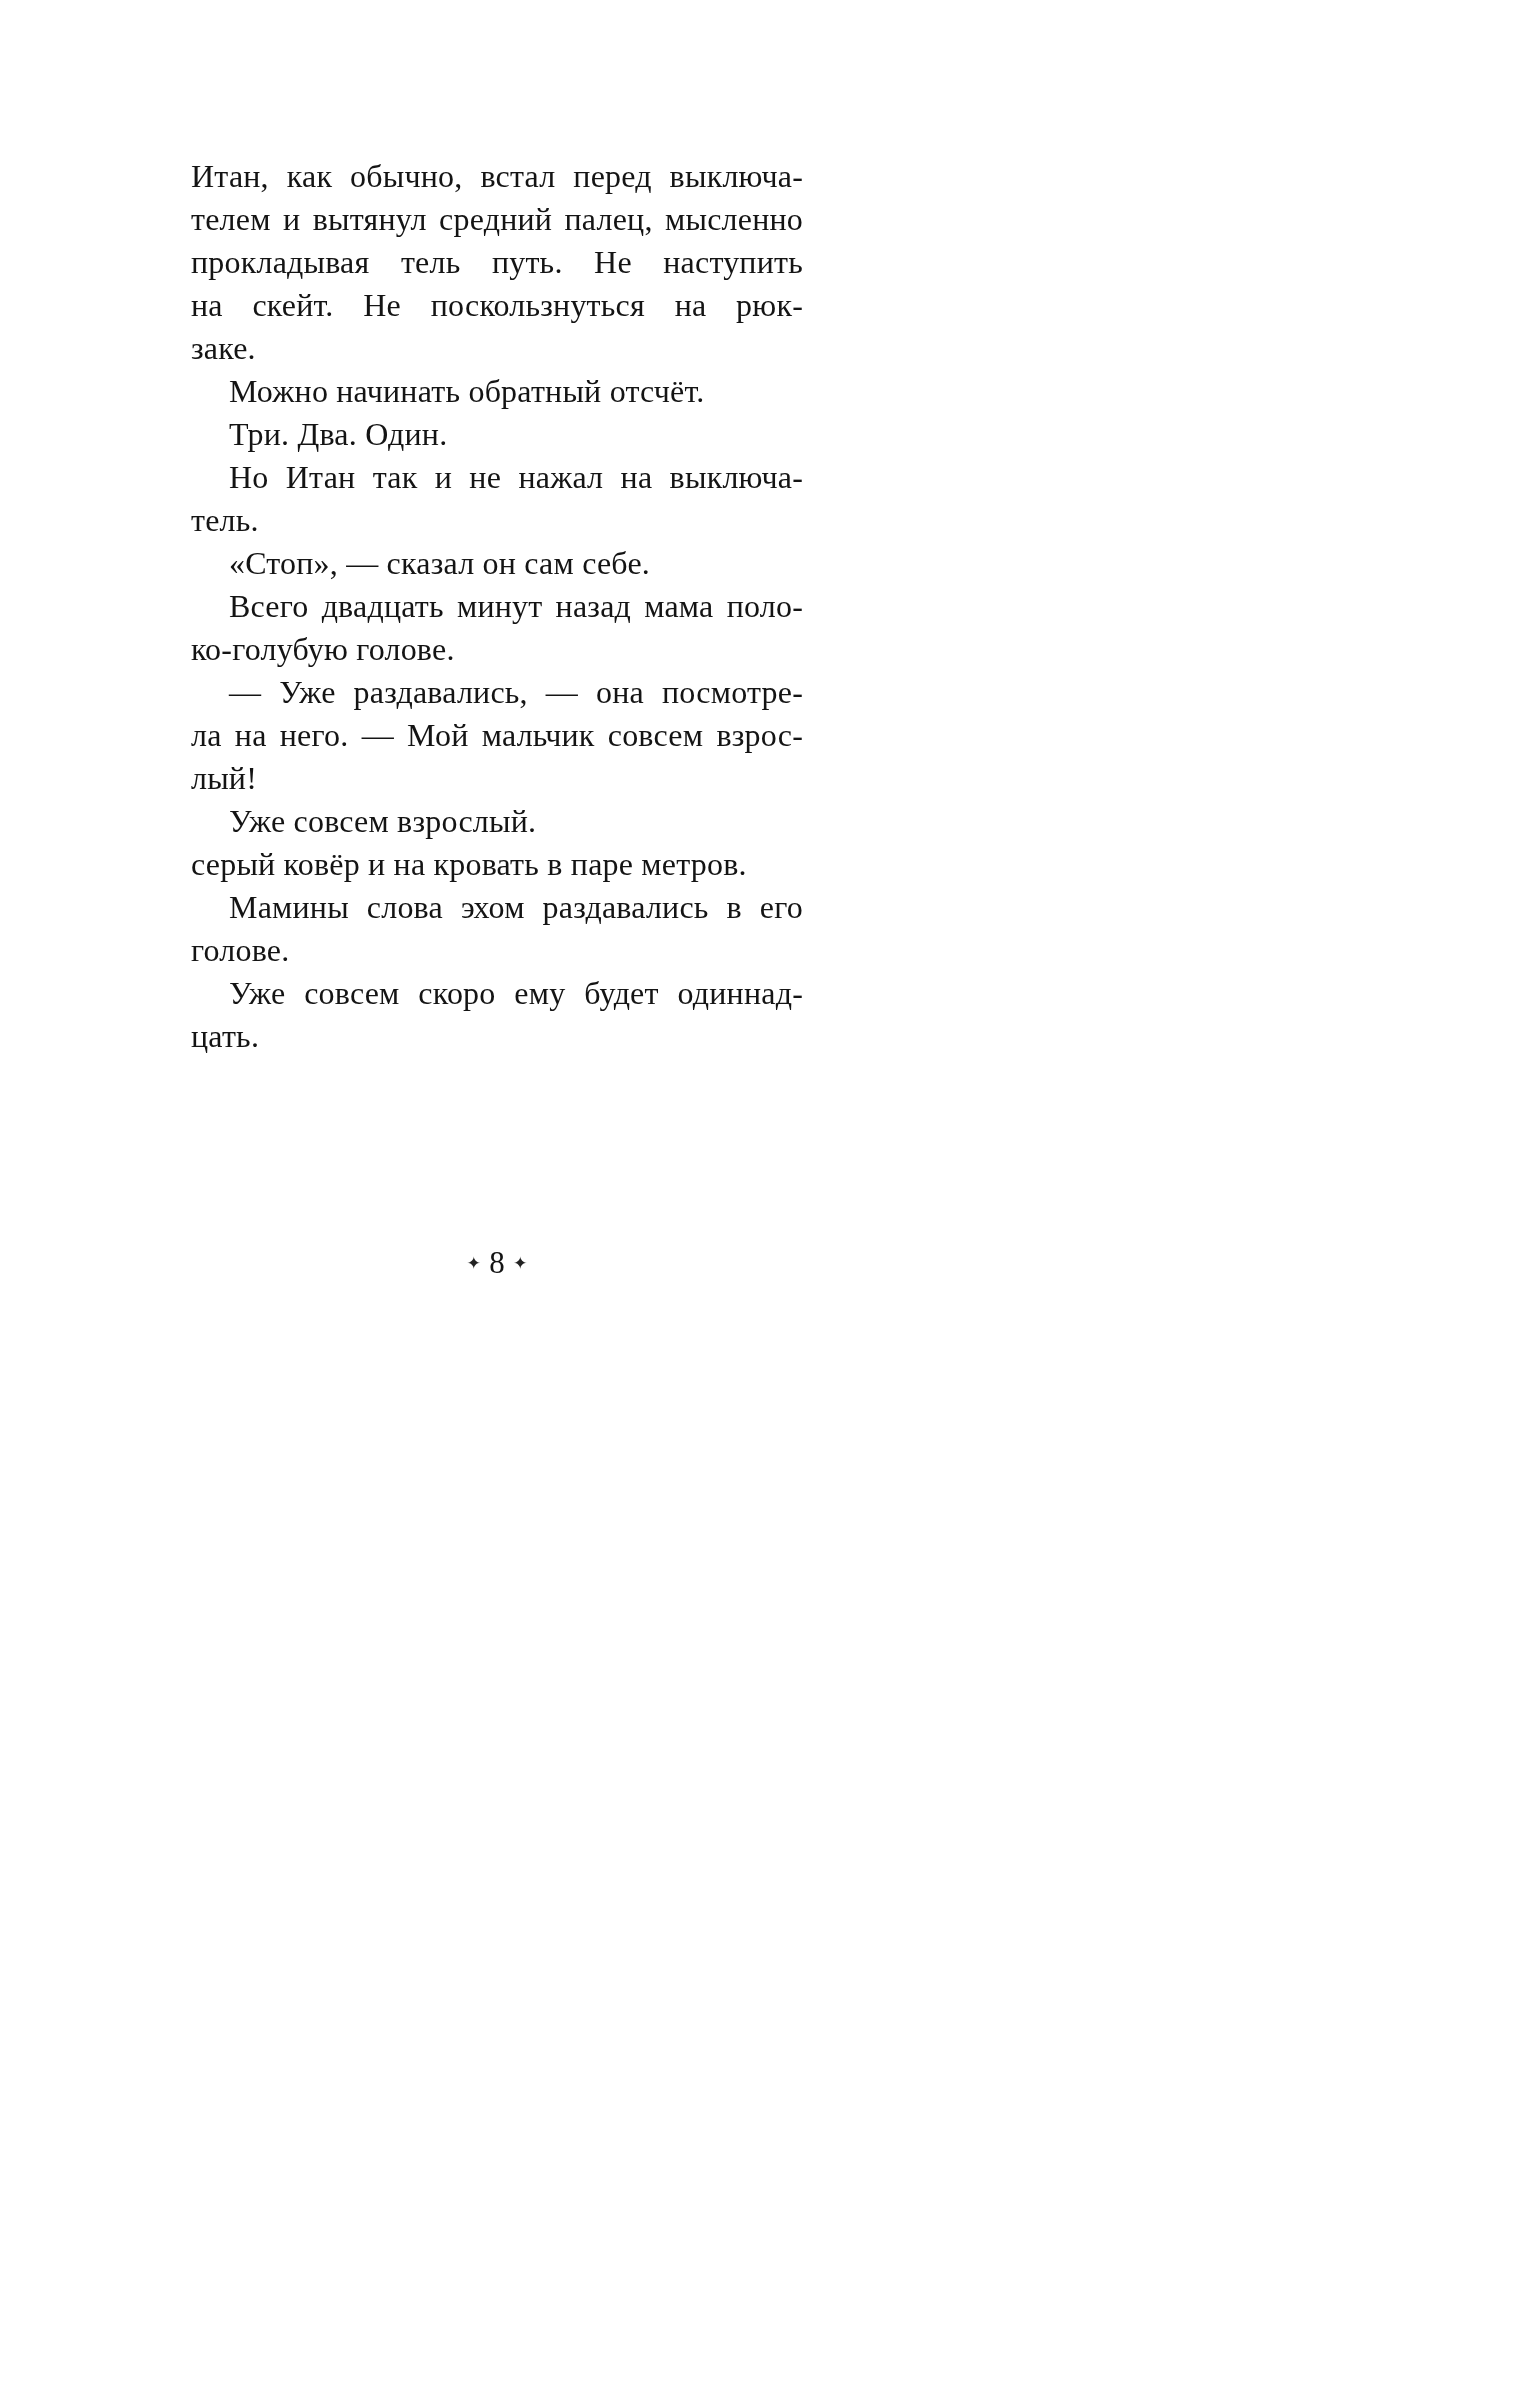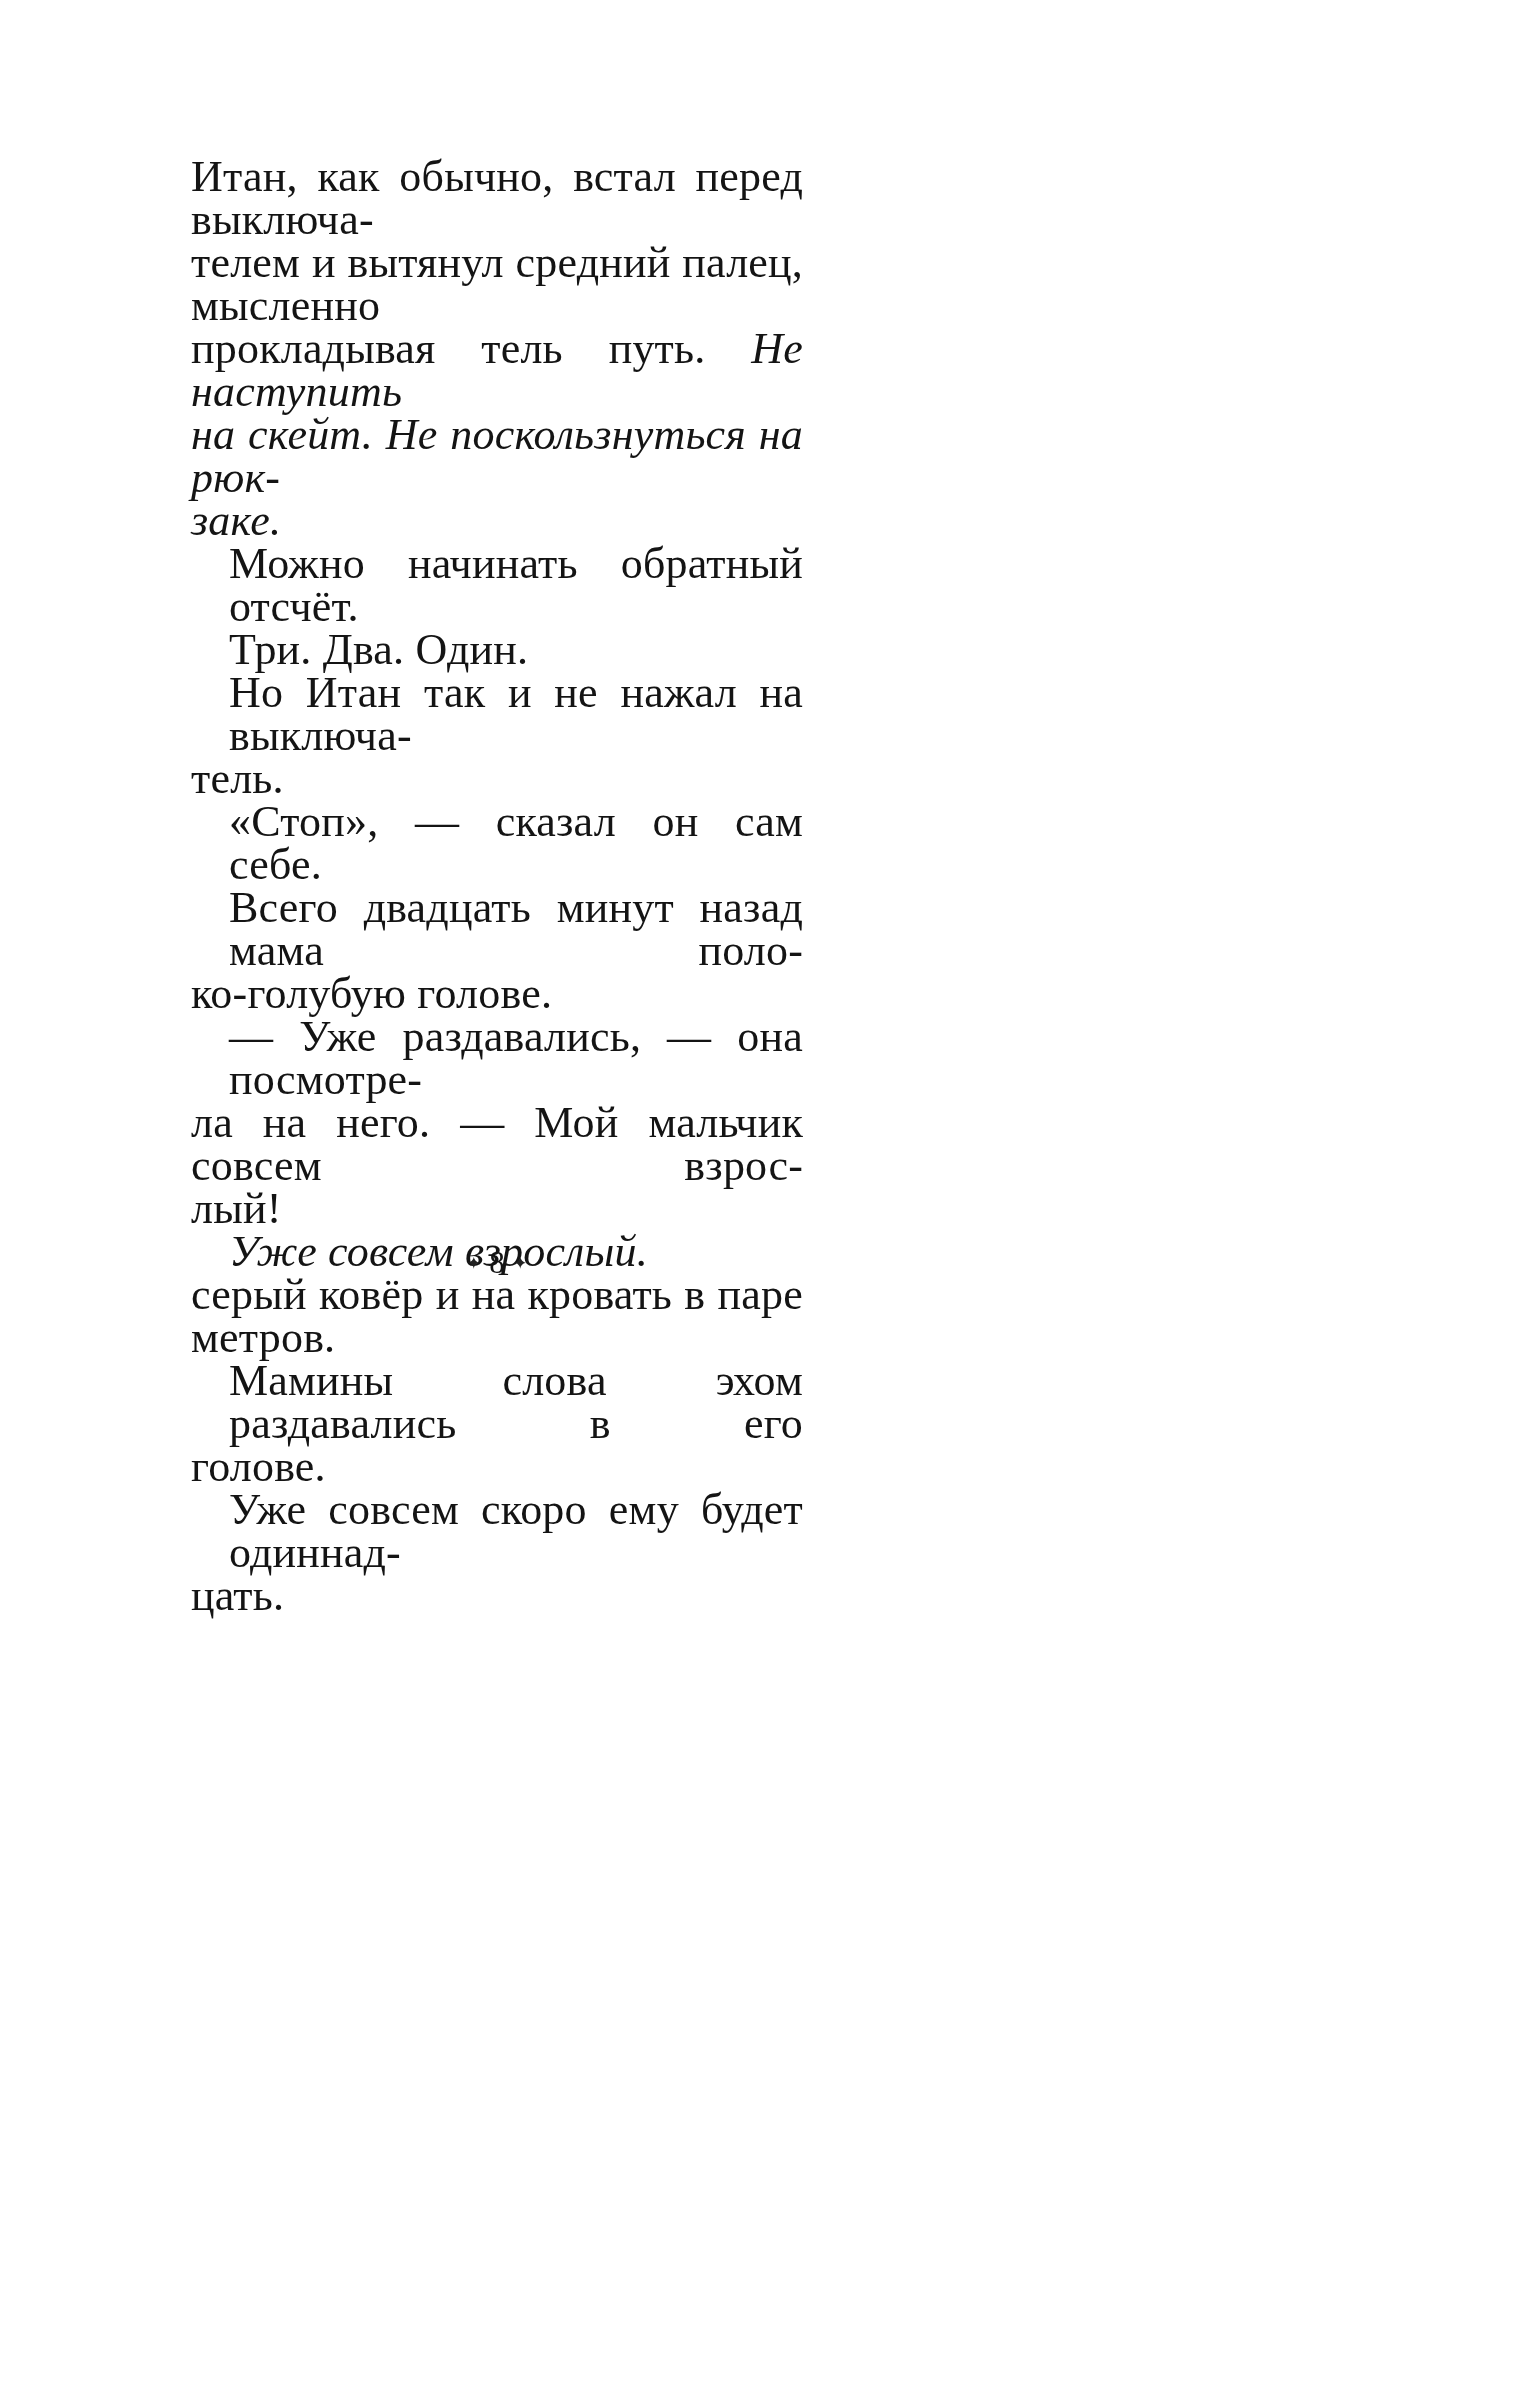--- a/index.html
+++ b/index.html
@@ -18,34 +18,33 @@
     background: #ffffff;
   }
   .text-block {
     position: absolute;
     left: 191px;
     top: 155px;
     width: 612px;
   }
   .paragraph { }
   .line {
-    font-size: 44px;
+    font-size: 32px;
     line-height: 43px;
     text-align: justify;
     text-align-last: justify;
     letter-spacing: 0.2px;
   }
   .line.last {
     text-align-last: left;
   }
   .line.indent {
     padding-left: 38px;
   }
   .em {
-    font-style: italic;
   }
   .footer {
     position: absolute;
     left: 191px;
     top: 1241px;
     width: 612px;
     text-align: center;
     font-size: 31px;
     line-height: 43px;
     color: #141414;

